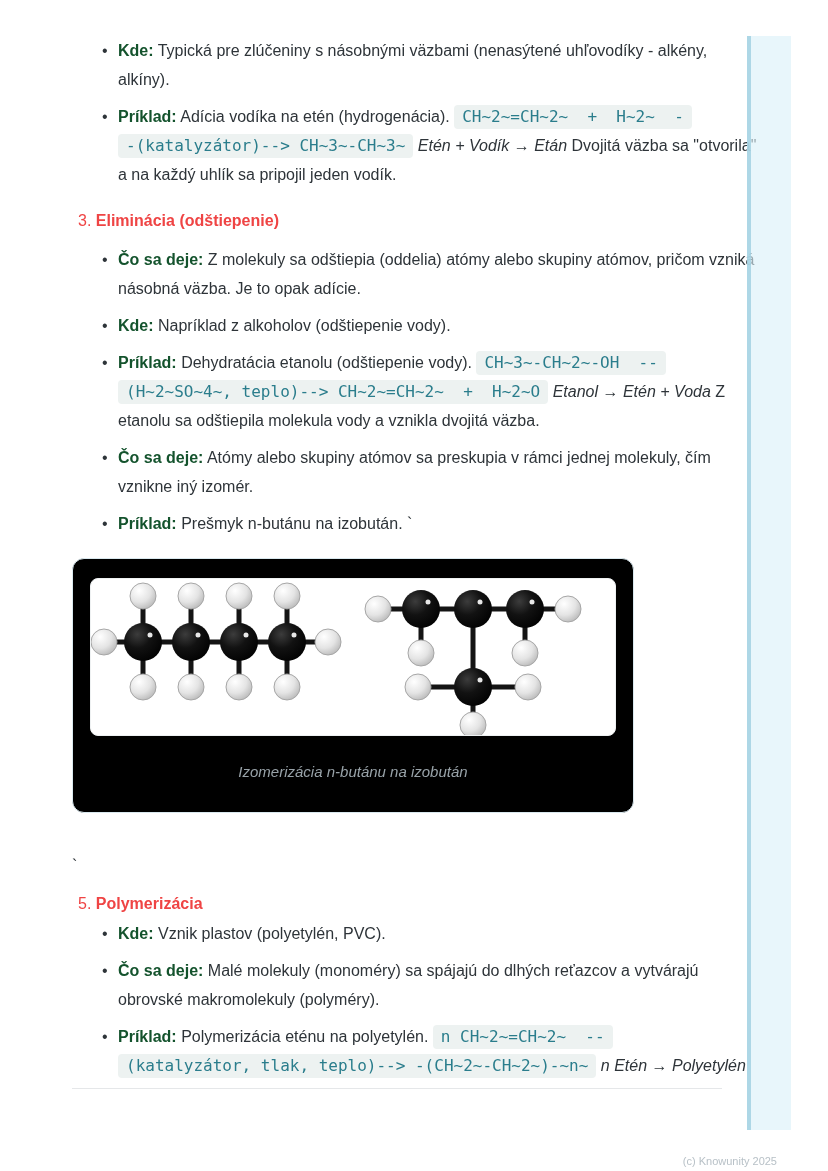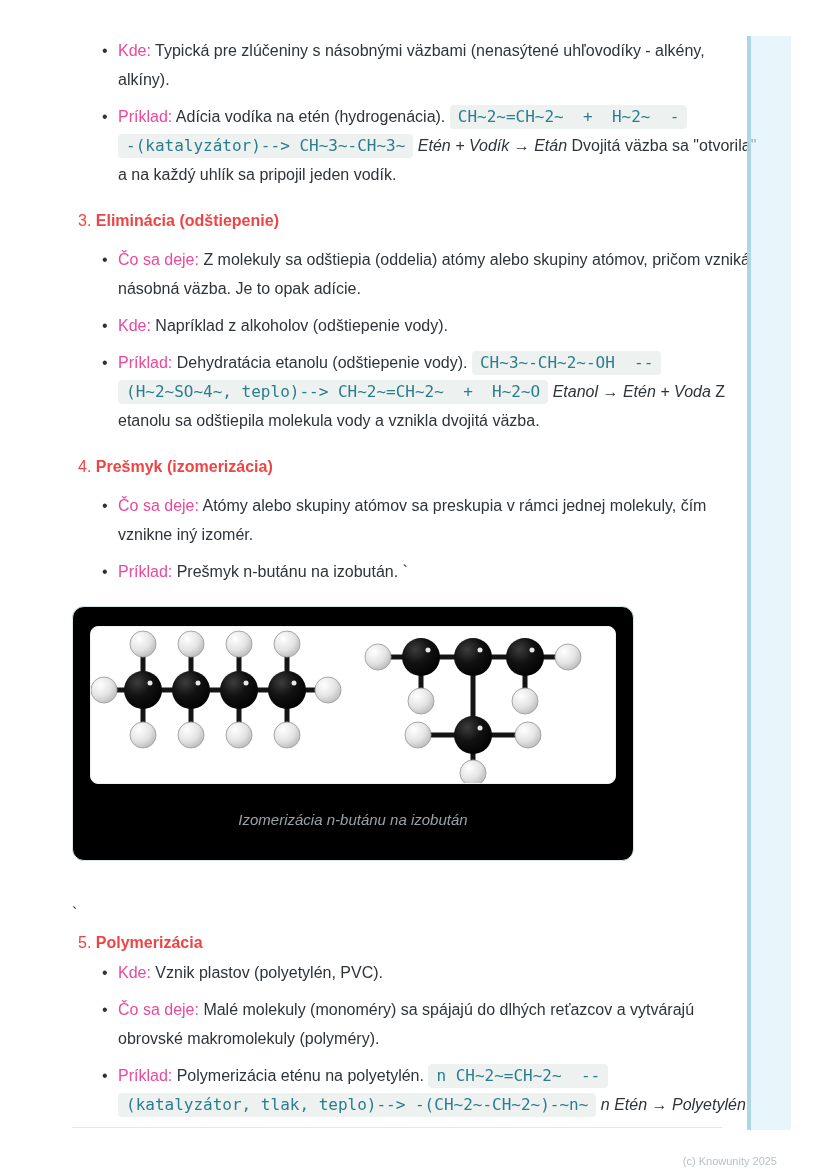--- a/index.html
+++ b/index.html
@@ -17,21 +17,21 @@
   }
   .page { padding: 36px 70px 0 72px; position: relative; z-index: 1; }
 
   ul.doc-list { list-style: none; margin: 0; padding: 0; width: 686px; }
   ul.doc-list > li { position: relative; padding-left: 46px; margin: 0 0 8px 0; }
   ul.doc-list > li::before {
     content: "\2022";
     position: absolute; left: 30px; top: 0;
     color: #2e3439; font-size: 16px;
   }
-  strong { font-weight: normal; color: #ec4899; }
+  strong { font-weight: bold; color: #14532d; }
   em { font-style: italic; }
 
   h3.sec-head { font-size: 16px; line-height: 29px; font-weight: normal;
     margin: 17px 0 10px 6px; color: #ef4444; }
   h3.sec-head .ttl { font-weight: bold; }
   h3.sec-head.tight { margin-bottom: 1px; }
 
   code.chip {
     font-family: "DejaVu Sans Mono", monospace;
     font-size: 16px;
@@ -108,21 +108,20 @@
       <strong>Čo sa deje:</strong><span> Z molekuly sa odštiepia (oddelia) atómy alebo skupiny atómov, pričom vzniká násobná väzba. Je to opak adície.</span>
     </li>
     <li>
       <strong>Kde:</strong><span> Napríklad z alkoholov (odštiepenie vody).</span>
     </li>
     <li>
       <strong>Príklad:</strong><span> Dehydratácia etanolu (odštiepenie vody). </span><code class="chip">CH~3~-CH~2~-OH  --</code> <code class="chip">(H~2~SO~4~, teplo)--&gt; CH~2~=CH~2~  +  H~2~O</code><em> Etanol → Etén + Voda </em><span>Z etanolu sa odštiepila molekula vody a vznikla dvojitá väzba.</span>
     </li>
   </ul>
 
-  <h3 class="sec-head"><span class="num">4.</span> <span class="ttl">Prešmyk (izomerizácia)</span></h3>
   <ul class="doc-list">
     <li>
       <strong>Čo sa deje:</strong><span> Atómy alebo skupiny atómov sa preskupia v rámci jednej molekuly, čím vznikne iný izomér.</span>
     </li>
     <li>
       <strong>Príklad:</strong><span> Prešmyk n-butánu na izobután. `</span>
     </li>
   </ul>
 
   <figure class="figure-card" style="margin:20px 0 0 0;">
@@ -189,21 +188,21 @@
         <circle cx="389" cy="23" r="2.5" fill="#ffffff" opacity="0.9"></circle>
         <circle cx="441" cy="23" r="2.5" fill="#ffffff" opacity="0.9"></circle>
         <circle cx="389" cy="101" r="2.5" fill="#ffffff" opacity="0.9"></circle>
       </svg>
     </div>
     <figcaption class="figure-caption">Izomerizácia n-butánu na izobután</figcaption>
   </figure>
 
   <p class="stray-tick">`</p>
 
-  <h3 class="sec-head tight" style="margin-top:0;"><span class="num">5.</span> <span class="ttl">Polymerizácia</span></h3>
+  <h3 class="sec-head tight" style="margin-top:9px;"><span class="num">5.</span> <span class="ttl">Polymerizácia</span></h3>
   <ul class="doc-list">
     <li>
       <strong>Kde:</strong><span> Vznik plastov (polyetylén, PVC).</span>
     </li>
     <li>
       <strong>Čo sa deje:</strong><span> Malé molekuly (monoméry) sa spájajú do dlhých reťazcov a vytvárajú obrovské makromolekuly (polyméry).</span>
     </li>
     <li>
       <strong>Príklad:</strong><span> Polymerizácia eténu na polyetylén. </span><code class="chip">n CH~2~=CH~2~  --</code> <code class="chip">(katalyzátor, tlak, teplo)--&gt; -(CH~2~-CH~2~)-~n~</code><em> n Etén → Polyetylén</em>
     </li>

